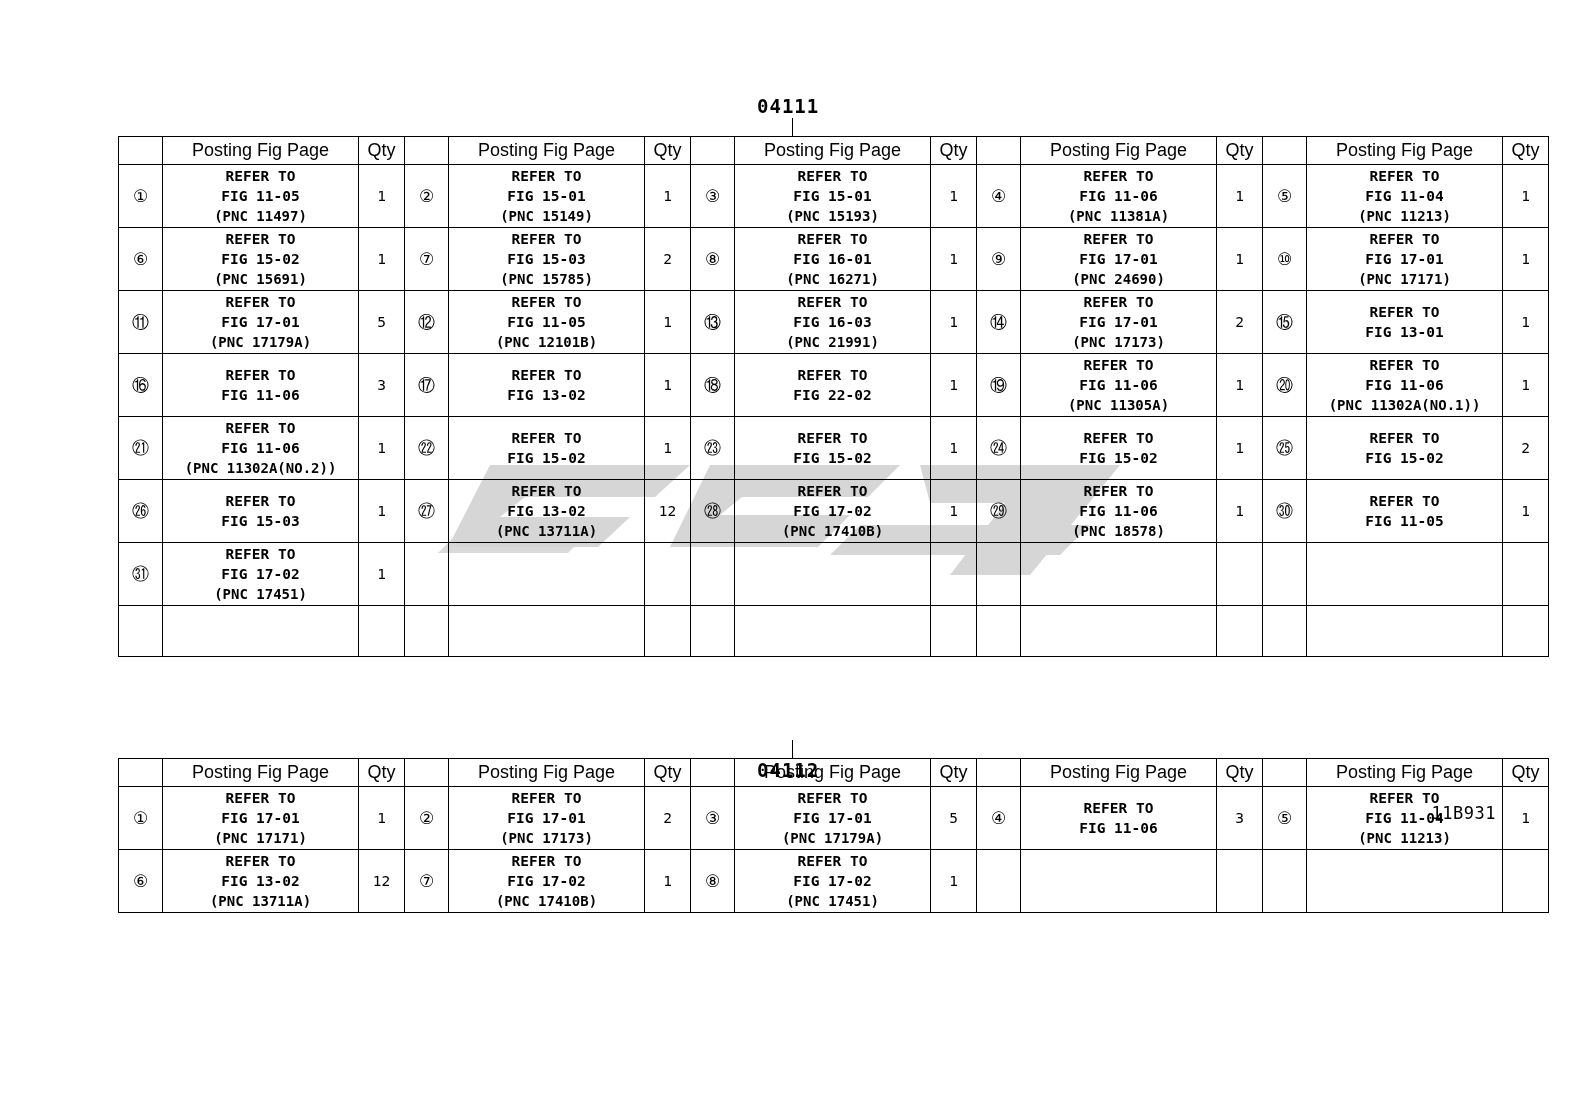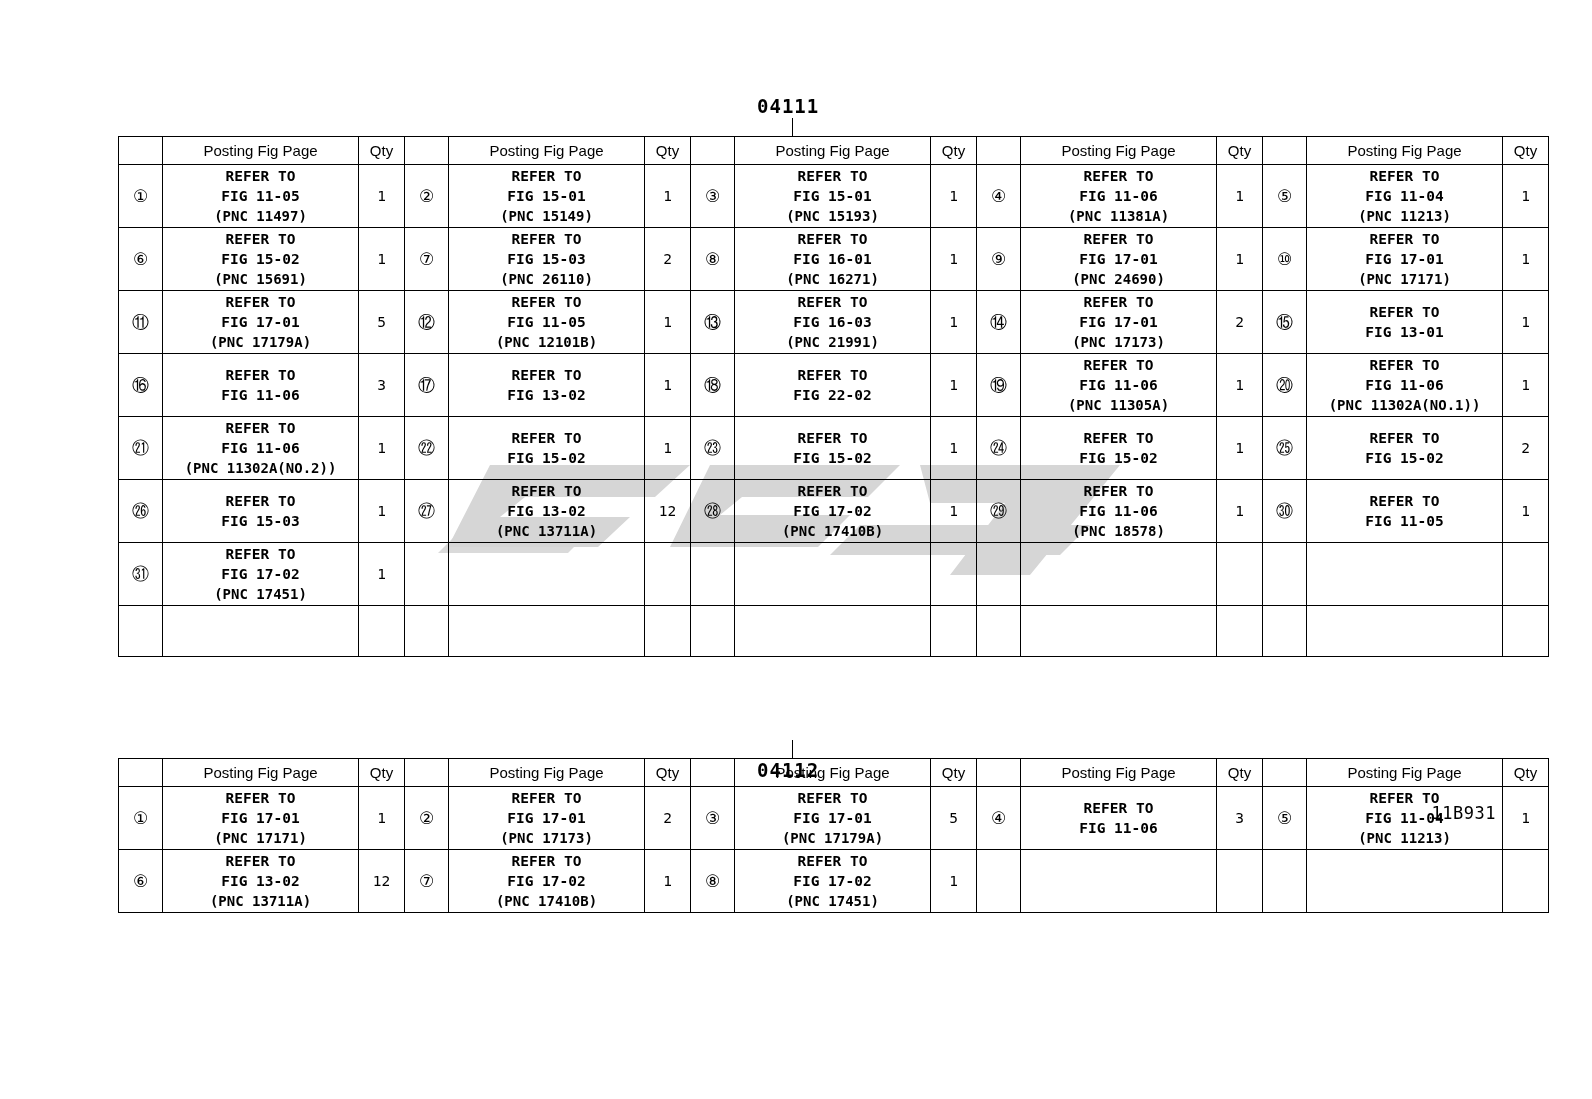--- a/index.html
+++ b/index.html
@@ -56,21 +56,21 @@
   }
   .tbl td, .tbl th {
     border: 1.2px solid #000;
     padding: 0;
     text-align: center;
     vertical-align: middle;
     background: transparent;
   }
   .tbl th {
     font-weight: normal;
-    font-size: 15px;
+    font-size: 18px;
     height: 27px;
     font-family: "Liberation Sans", sans-serif;
     margin-top: 28px;
   }
   .col-idx  { width: 44px; }
   .col-main { width: 196px; }
   .col-qty  { width: 46px; }
 
   .idx {
     font-family: "DejaVu Sans", sans-serif;
@@ -186,21 +186,21 @@
         <td class="qty">1</td>
       </tr>
 
       <tr class="row-tall">
         <td class="idx">⑥</td>
         <td class="cell-main"><span>REFER TO
 FIG 15-02</span><br><span class="pnc">(PNC 15691)</span></td>
         <td class="qty">1</td>
         <td class="idx">⑦</td>
         <td class="cell-main"><span>REFER TO
-FIG 15-03</span><br><span class="pnc">(PNC 26110)</span></td>
+FIG 15-03</span><br><span class="pnc">(PNC 15785)</span></td>
         <td class="qty">2</td>
         <td class="idx">⑧</td>
         <td class="cell-main"><span>REFER TO
 FIG 16-01</span><br><span class="pnc">(PNC 16271)</span></td>
         <td class="qty">1</td>
         <td class="idx">⑨</td>
         <td class="cell-main"><span>REFER TO
 FIG 17-01</span><br><span class="pnc">(PNC 24690)</span></td>
         <td class="qty">1</td>
         <td class="idx">⑩</td>

